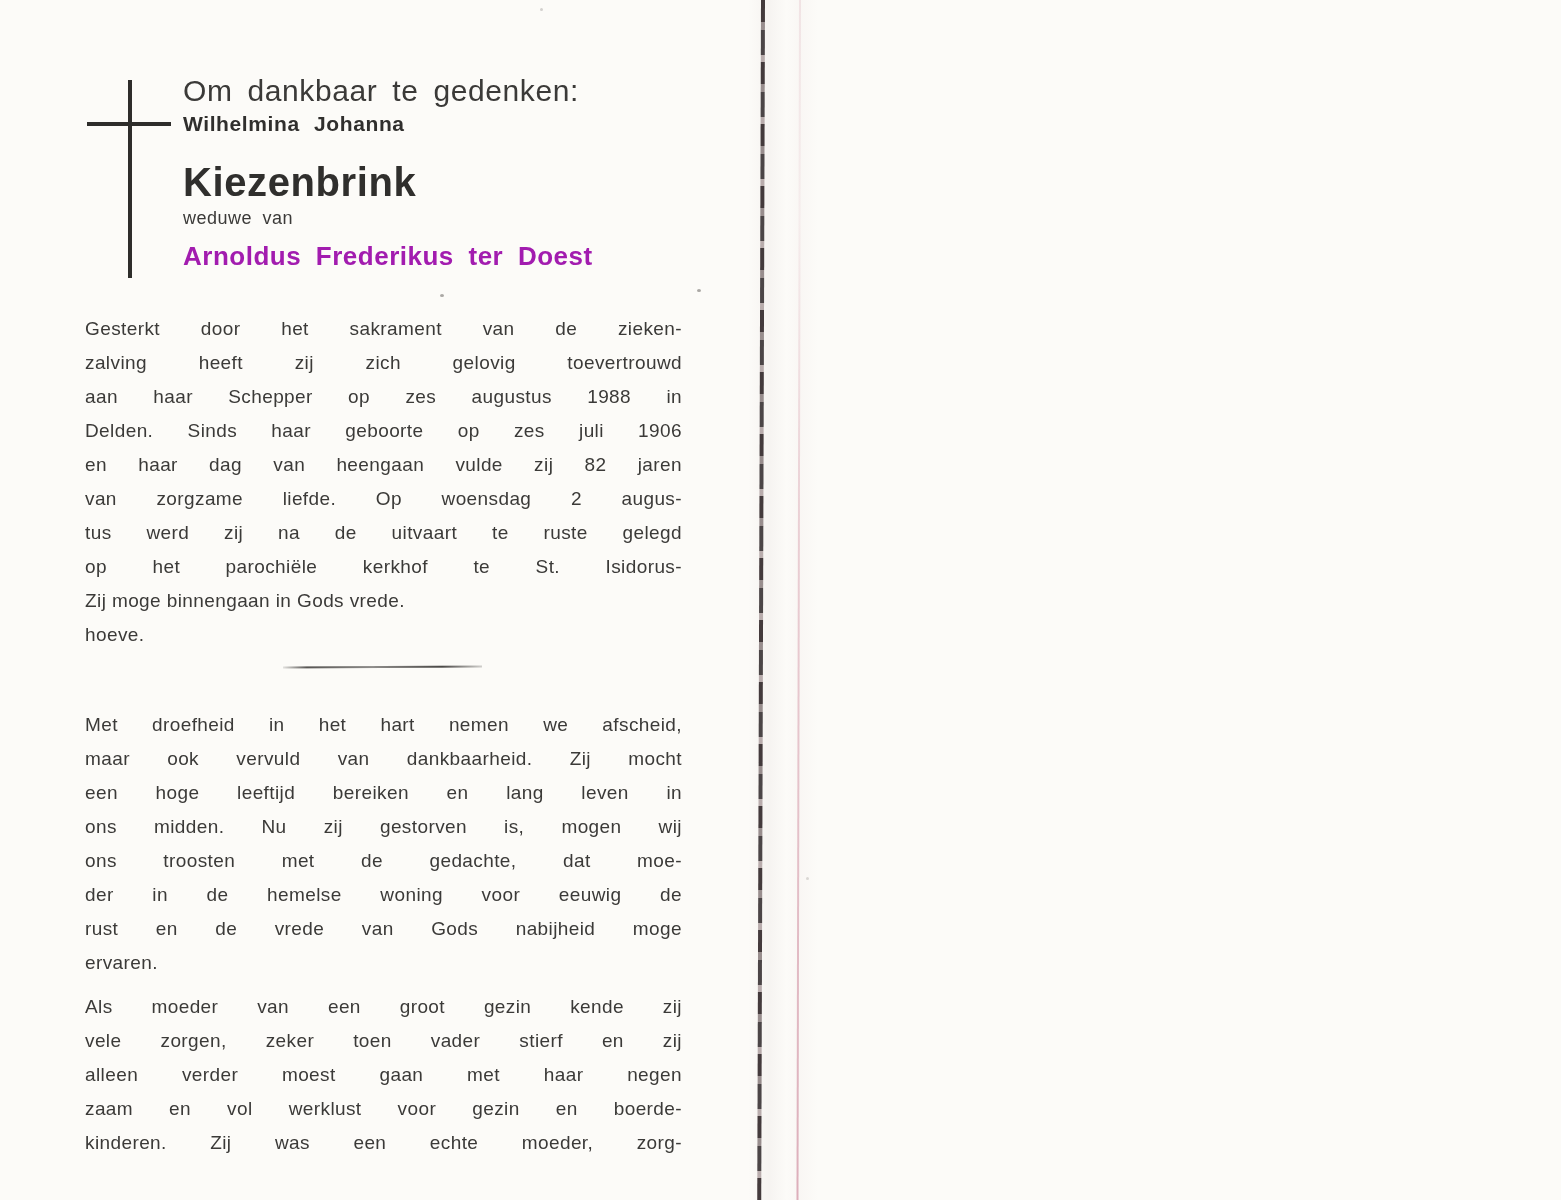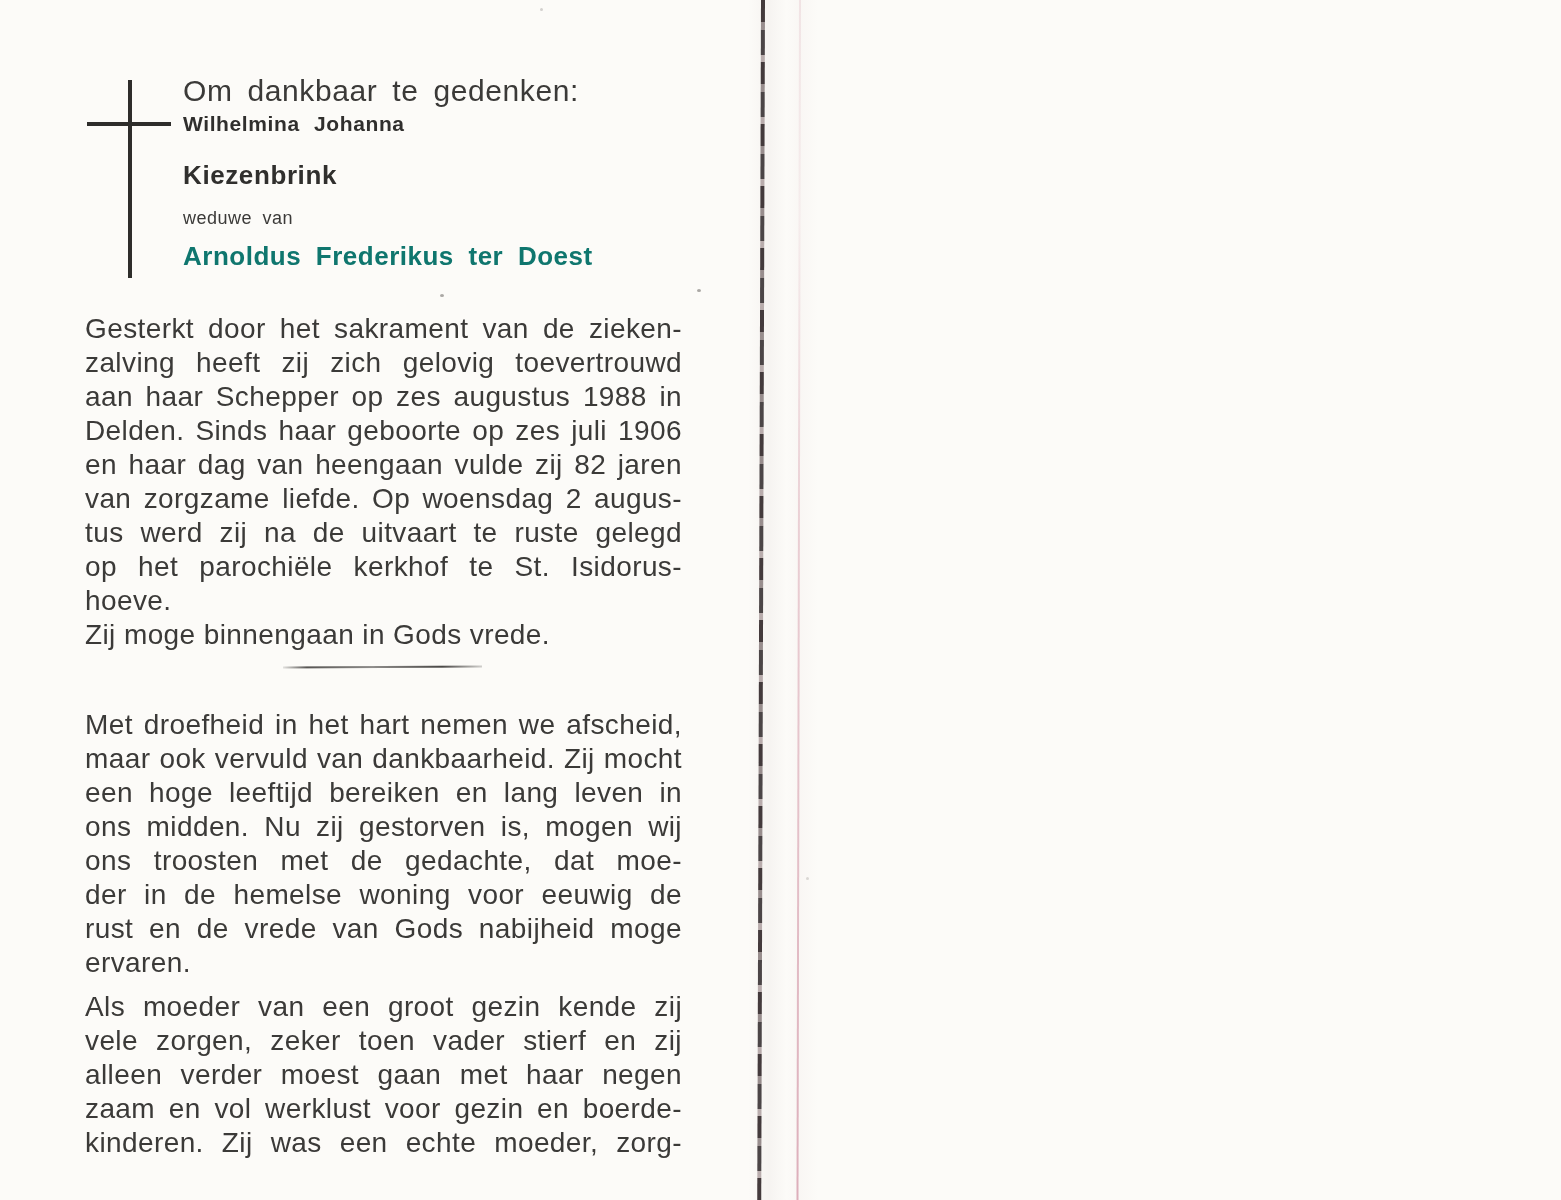--- a/index.html
+++ b/index.html
@@ -39,26 +39,26 @@
   }
 
   
   .cross-v{position:absolute;left:128px;top:80px;width:4px;height:198px;background:#2e2d2b;}
   .cross-h{position:absolute;left:87px;top:122px;width:84px;height:4px;background:#2e2d2b;}
 
   
   .hline{position:absolute;white-space:nowrap;}
   #dedication{left:183px;top:74px;font-size:30px;letter-spacing:0.6px;word-spacing:6px;}
   #name1{left:183px;top:112px;font-size:21px;font-weight:bold;color:#302f2d;letter-spacing:0.6px;word-spacing:8px;}
-  #name2{left:183px;top:160px;font-size:26px;font-weight:bold;color:#302f2d;letter-spacing:0.6px;}
+  #name2{left:183px;top:160px;font-size:40px;font-weight:bold;color:#302f2d;letter-spacing:0.6px;}
   #relation{left:183px;top:208px;font-size:18px;letter-spacing:0.5px;word-spacing:5px;}
-  #spouse{left:183px;top:241px;font-size:26px;font-weight:bold;color:#0f766e;letter-spacing:0.5px;word-spacing:7px;}
+  #spouse{left:183px;top:241px;font-size:26px;font-weight:bold;color:#a21caf;letter-spacing:0.5px;word-spacing:7px;}
 
   
-  .para{position:absolute;font-size:28px;letter-spacing:0.4px;}
+  .para{position:absolute;font-size:19px;letter-spacing:0.4px;}
   .para .tline{height:34px;line-height:34px;text-align:justify;text-align-last:justify;white-space:normal;}
   .para .tline.short{text-align-last:left;}
   #left-p1{left:85px;top:312px;width:597px;}
   #left-p2{left:85px;top:708px;width:597px;}
   #left-p3{left:85px;top:990px;width:597px;}
 
   
   .divider{position:absolute;height:2px;}
   #left-divider{
     left:283px;top:666px;width:199px;
@@ -88,22 +88,22 @@
 
   <div class="para" id="left-p1">
       <div class="tline">Gesterkt door het sakrament van de zieken-</div>
       <div class="tline">zalving heeft zij zich gelovig toevertrouwd</div>
       <div class="tline">aan haar Schepper op zes augustus 1988 in</div>
       <div class="tline">Delden. Sinds haar geboorte op zes juli 1906</div>
       <div class="tline">en haar dag van heengaan vulde zij 82 jaren</div>
       <div class="tline">van zorgzame liefde. Op woensdag 2 augus-</div>
       <div class="tline">tus werd zij na de uitvaart te ruste gelegd</div>
       <div class="tline">op het parochiële kerkhof te St. Isidorus-</div>
+      <div class="tline short">Zij moge binnengaan in Gods vrede.</div>
       <div class="tline short">hoeve.</div>
-      <div class="tline short">Zij moge binnengaan in Gods vrede.</div>
     </div>
   <div class="divider" id="left-divider"></div>
   <div class="para" id="left-p2">
       <div class="tline">Met droefheid in het hart nemen we afscheid,</div>
       <div class="tline">maar ook vervuld van dankbaarheid. Zij mocht</div>
       <div class="tline">een hoge leeftijd bereiken en lang leven in</div>
       <div class="tline">ons midden. Nu zij gestorven is, mogen wij</div>
       <div class="tline">ons troosten met de gedachte, dat moe-</div>
       <div class="tline">der in de hemelse woning voor eeuwig de</div>
       <div class="tline">rust en de vrede van Gods nabijheid moge</div>

